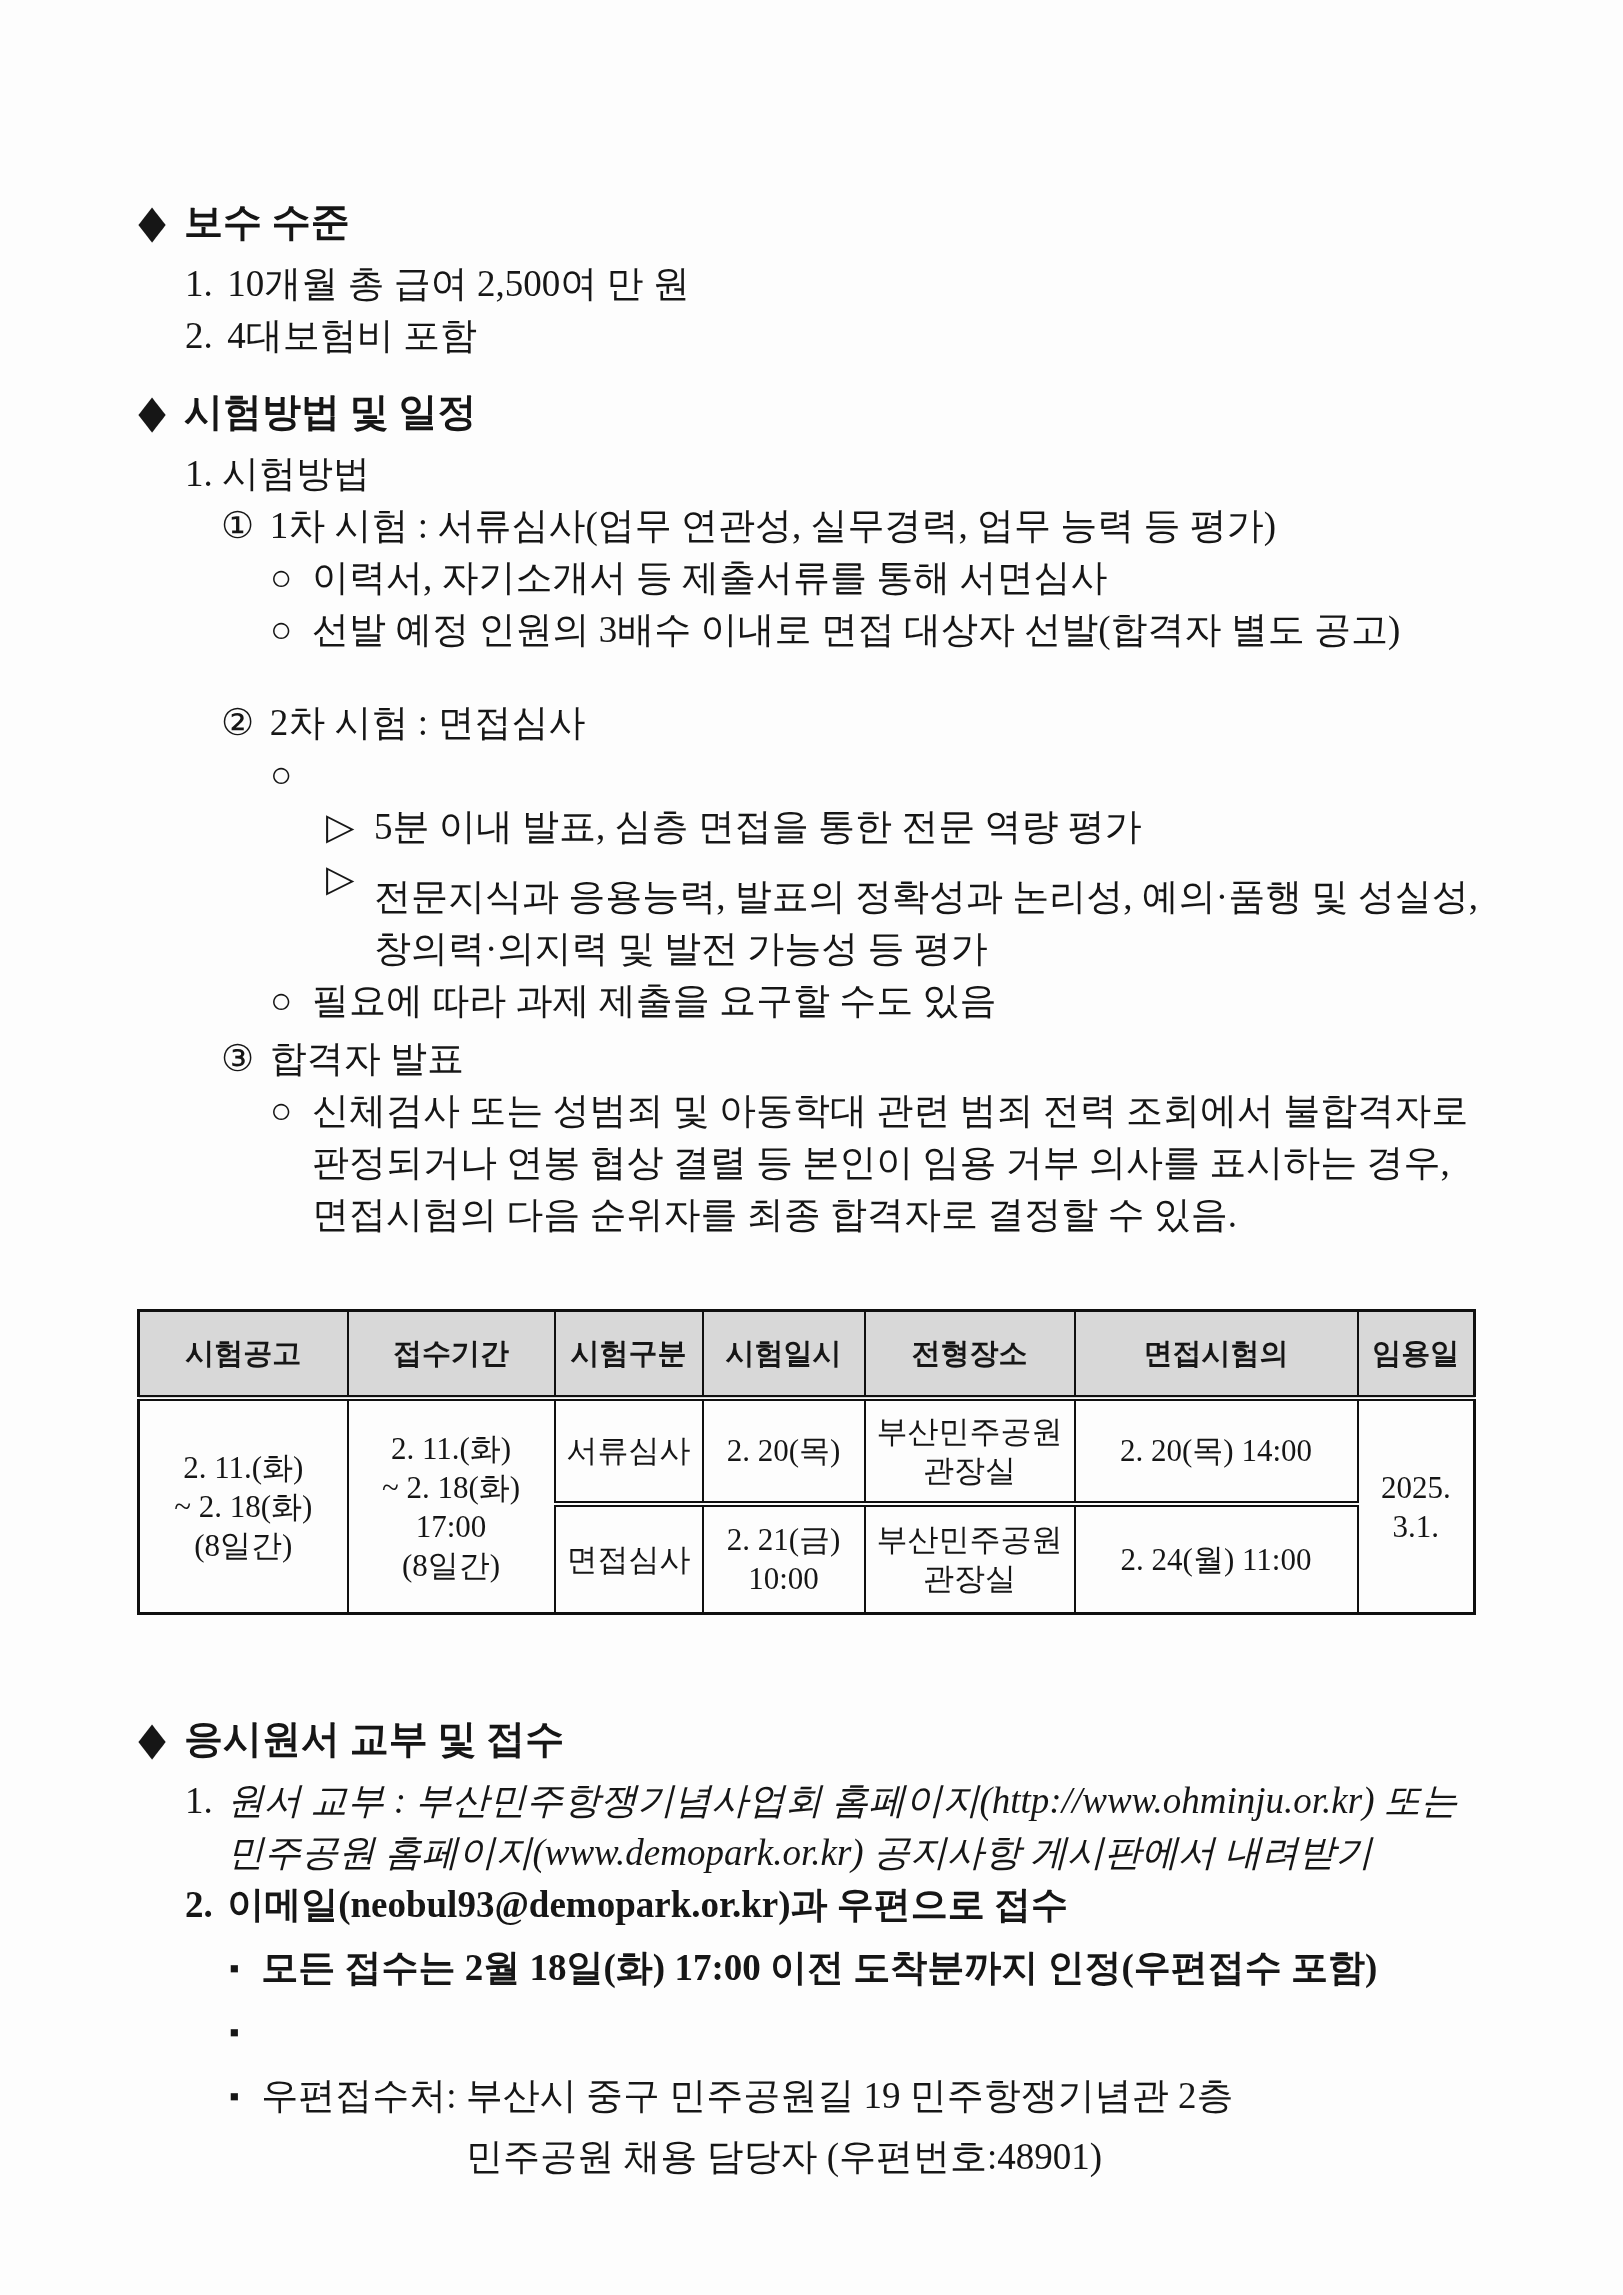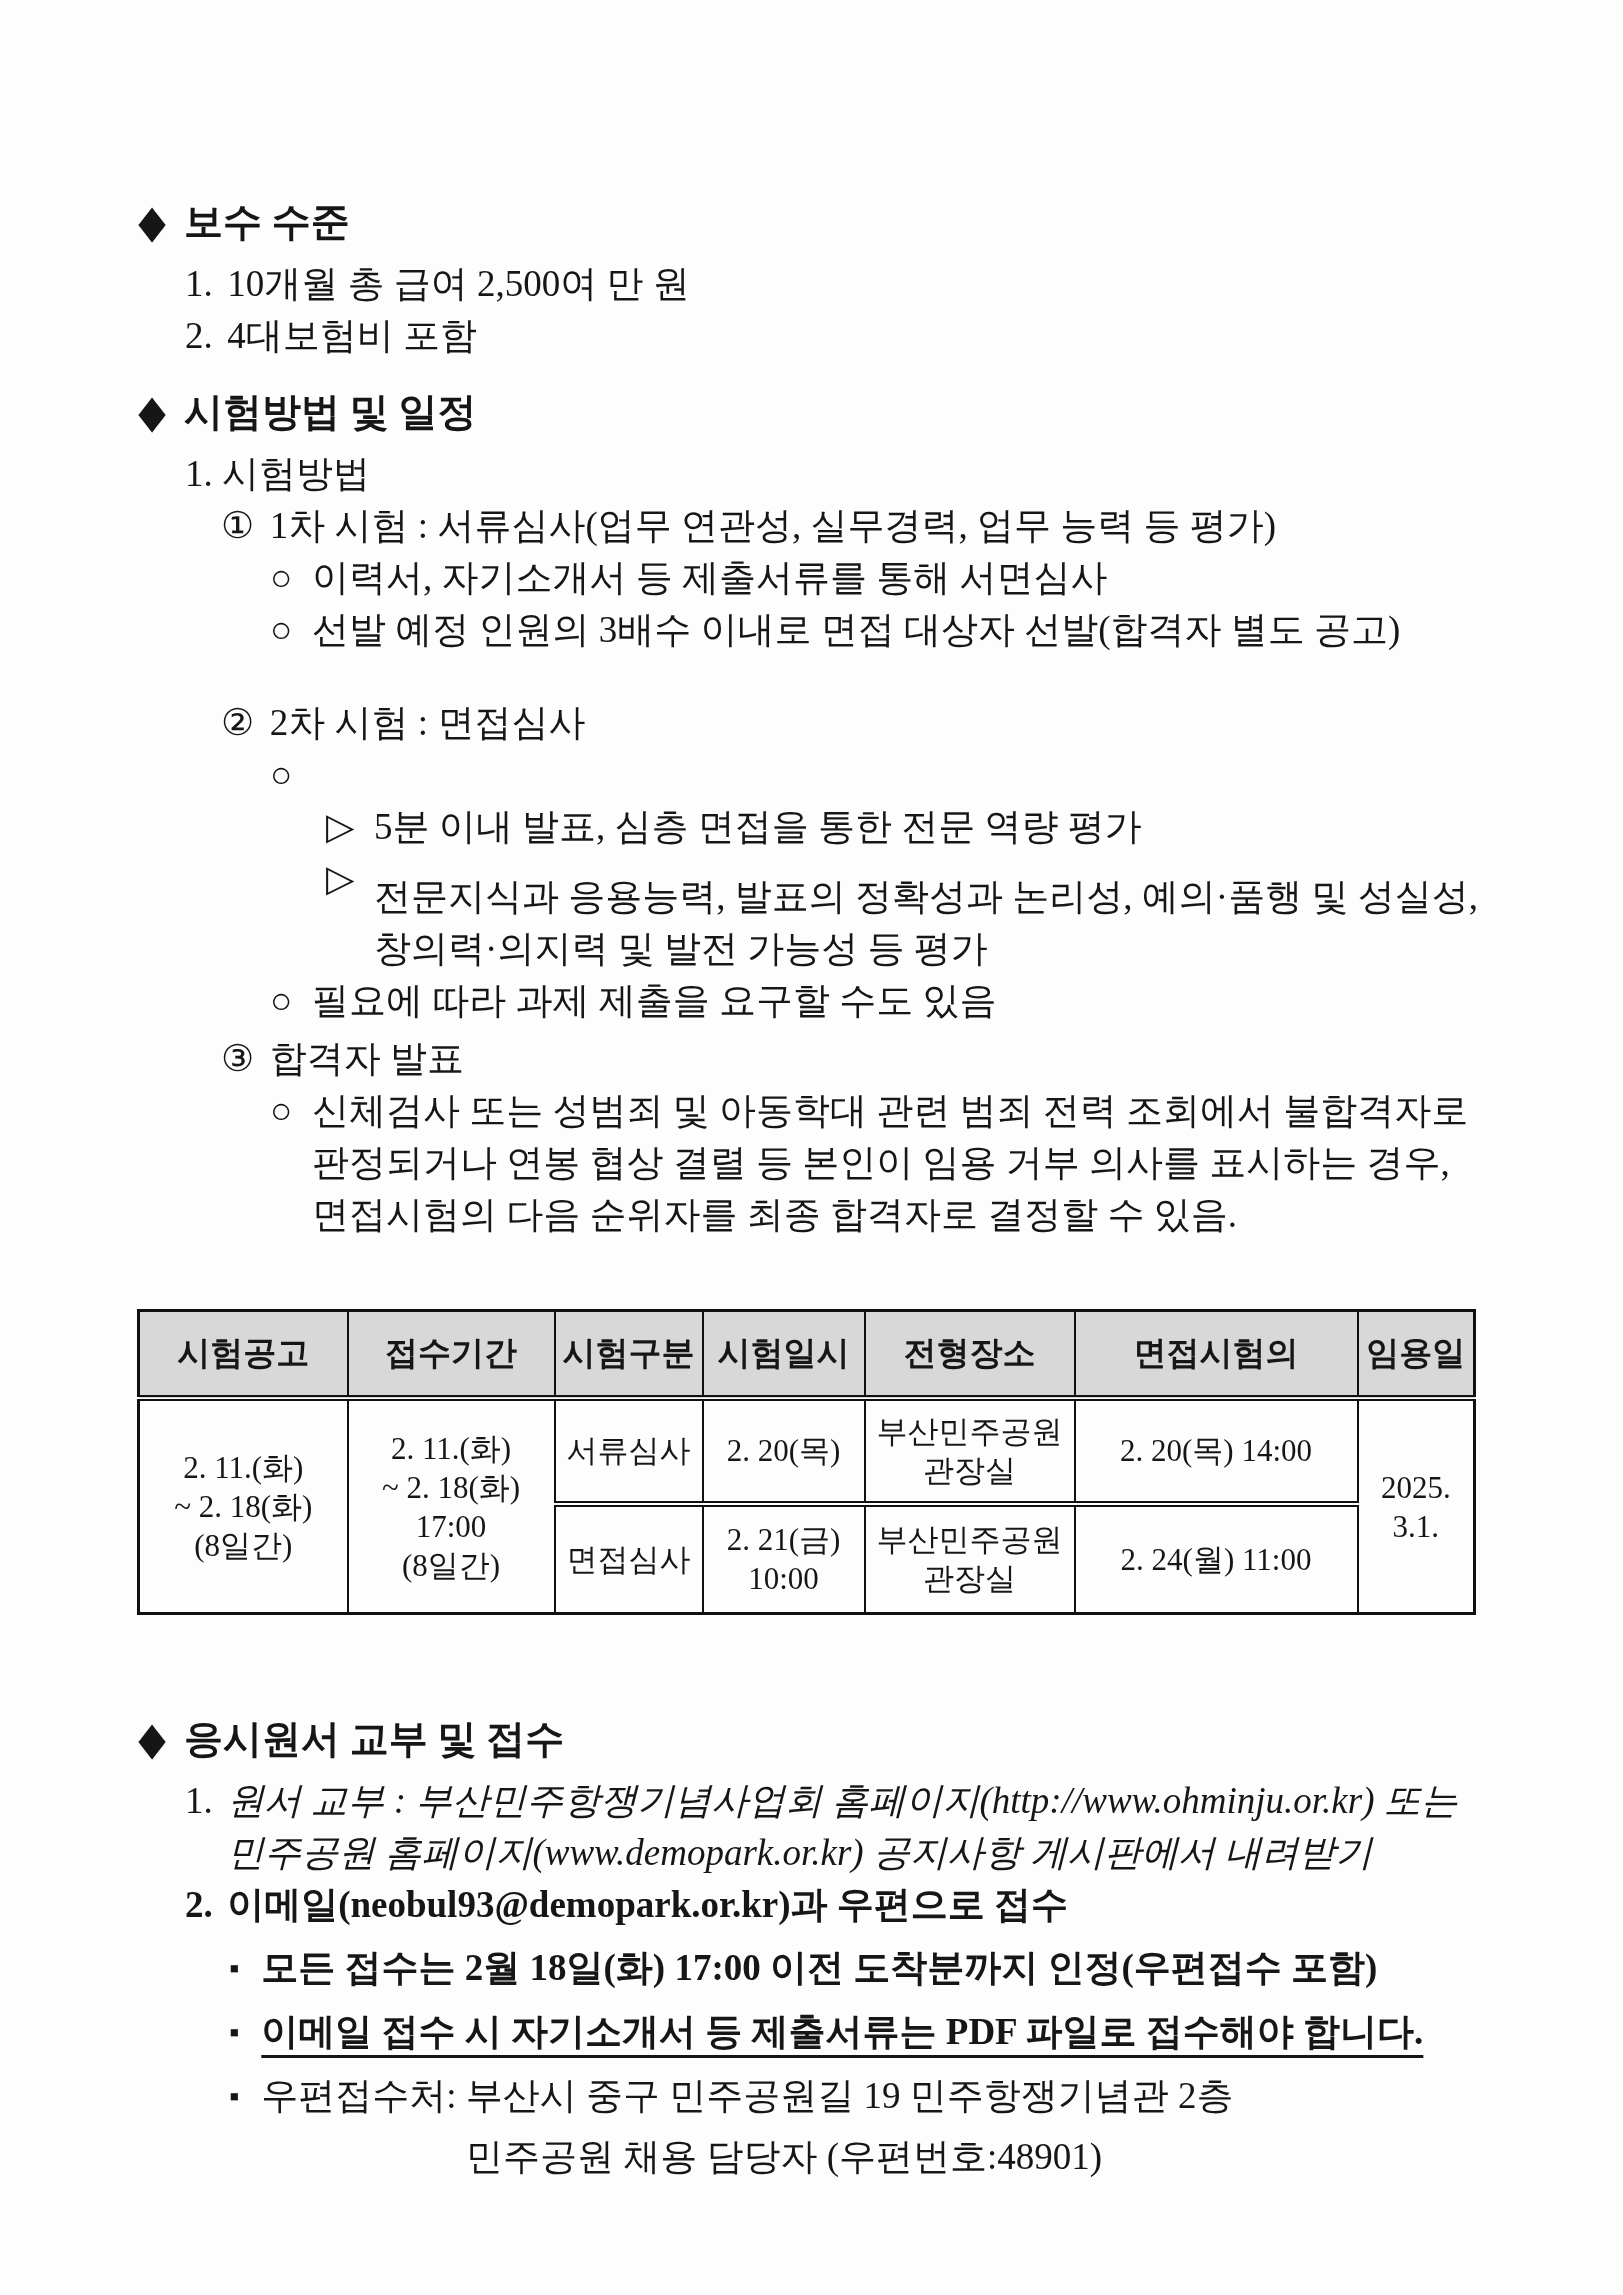--- a/index.html
+++ b/index.html
@@ -60,21 +60,21 @@
     border: 2px solid #101010;
     text-align: center;
     vertical-align: middle;
     font-size: 31px;
     line-height: 39px;
     padding: 3.9px 2.6px;
   }
   .schedule thead th {
     background: #d8d8d8;
     font-weight: 700;
-    font-size: 33px;
+    font-size: 29px;
     height: 75px;
     border-bottom: 6.5px double #101010;
   }
   .schedule tr.r1 td { height: 92px; }
   .schedule tr.r2 td { height: 98px; }
   .schedule tr.r1 td.dbl { border-bottom: 6.5px double #101010; }
 </style>
 </head>
 <body>
 
@@ -235,21 +235,20 @@
     <div class="line ind-1 bold">
       <span class="marker mk-num">2.</span>
       <span class="txt">이메일(neobul93@demopark.or.kr)과 우편으로 접수</span>
     </div>
     <div class="line ind-n note bold">
       <span class="marker mk-sq">▪</span>
       <span class="txt">모든 접수는 2월 18일(화) 17:00 이전 도착분까지 인정(우편접수 포함)</span>
     </div>
     <div class="line ind-n note bold">
       <span class="marker mk-sq">▪</span>
-      <span class="txt underline">이메일 접수 시 자기소개서 등 제출서류는 PDF 파일로 접수해야 합니다.</span>
     </div>
     <div class="line ind-n note">
       <span class="marker mk-sq">▪</span>
       <span class="txt">우편접수처: 부산시 중구 민주공원길 19 민주항쟁기념관 2층</span>
     </div>
     <div class="line cont-line">
       <span class="txt">민주공원 채용 담당자 (우편번호:48901)</span>
     </div>
   </section>
 

